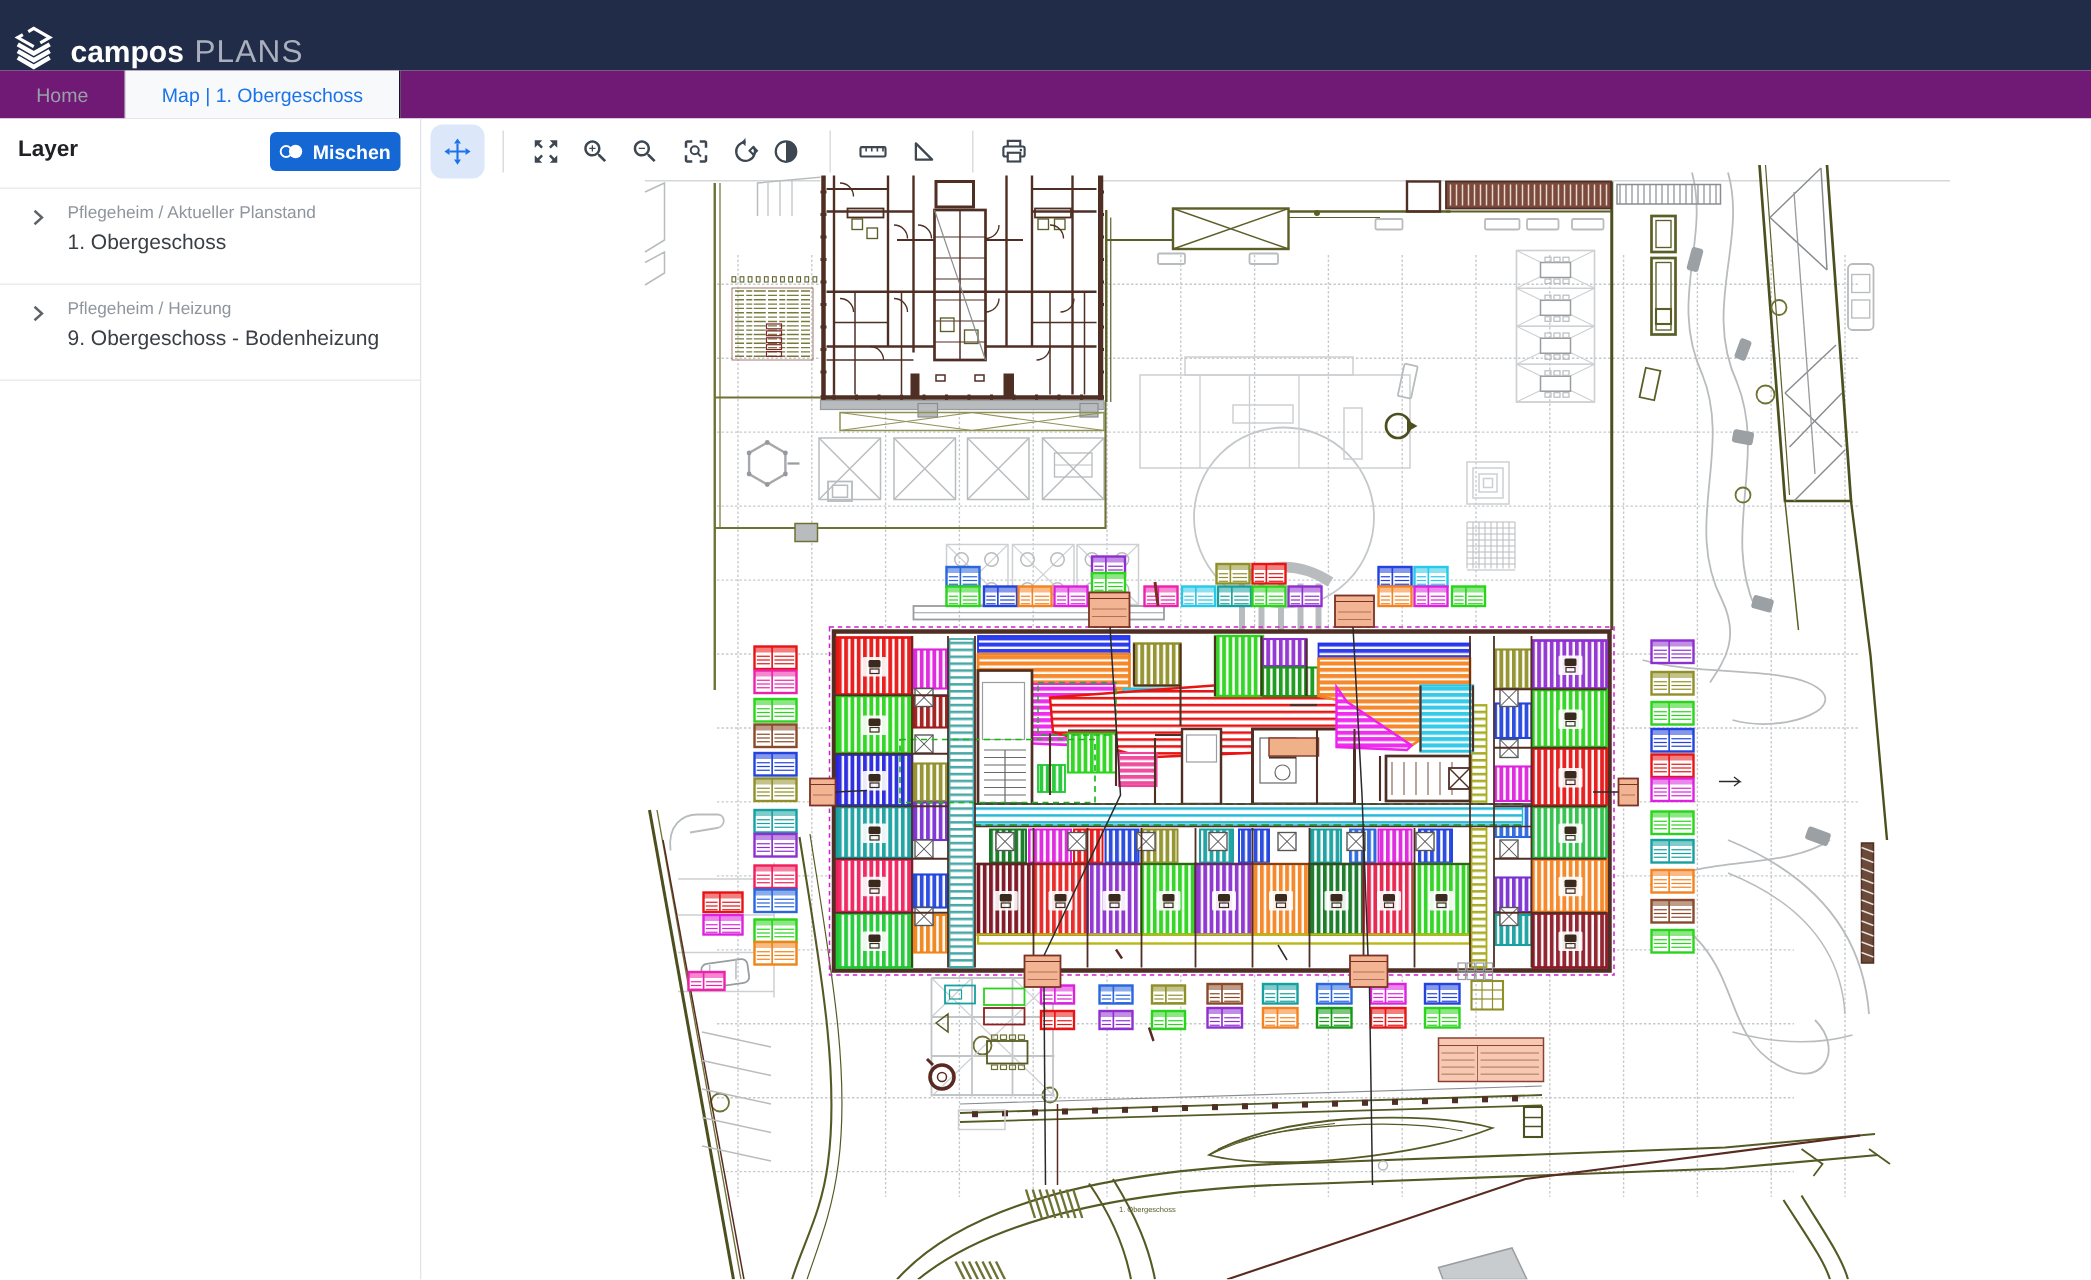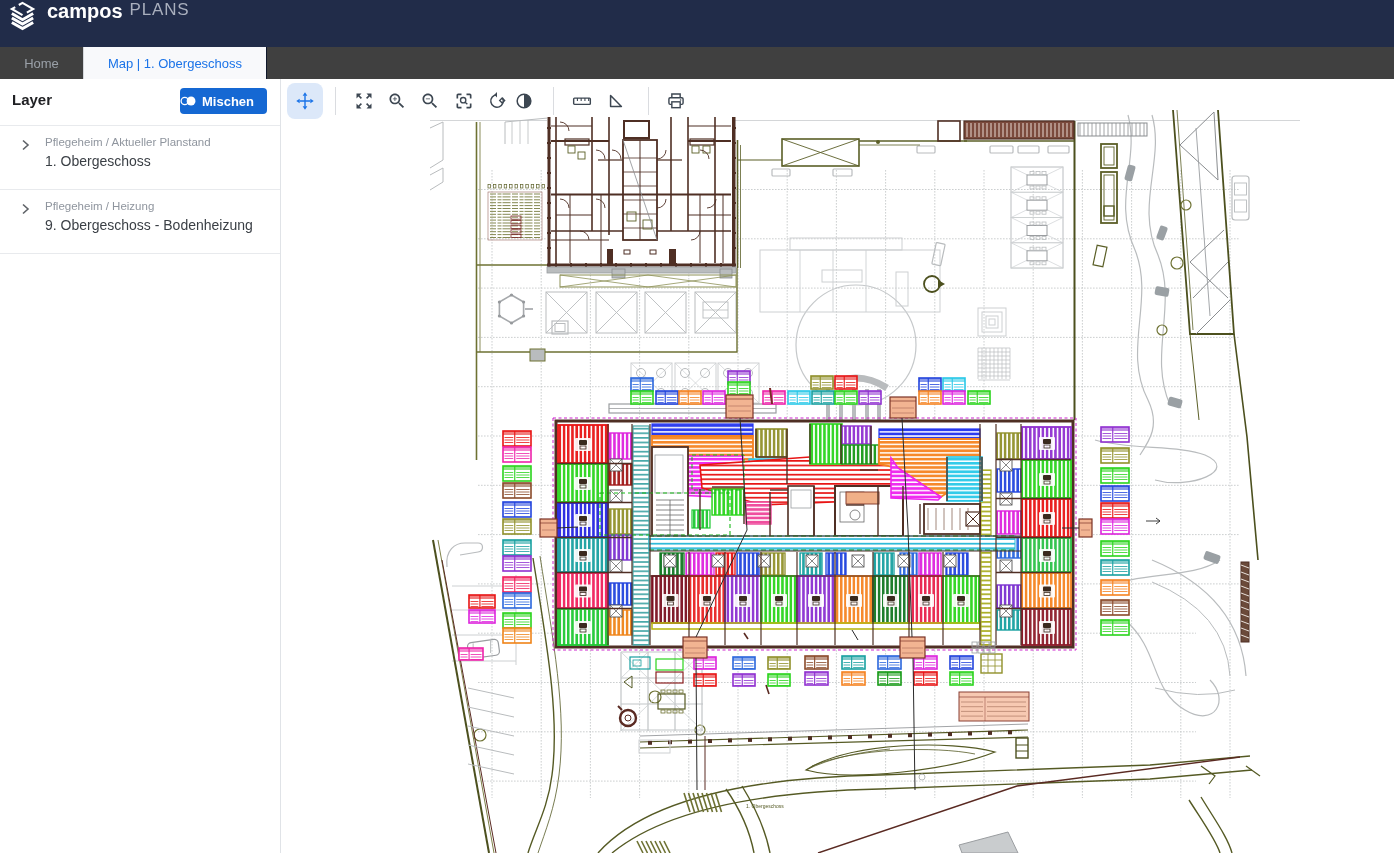--- a/index.html
+++ b/index.html
@@ -1,30 +1,30 @@
 <!DOCTYPE html>
 <html><head><meta charset="utf-8"><style>
 *{margin:0;padding:0;box-sizing:border-box}
 html,body{width:1394px;height:853px;overflow:hidden;background:#fff;
  font-family:"Liberation Sans",sans-serif}
-.topbar{height:47px;background:#212c49;display:flex;align-items:flex-start;padding-left:7px}
+.topbar{height:47px;background:#212c49;display:flex;align-items:flex-end;padding-left:7px}
 .topbar .word{color:#fff;font-size:20px;font-weight:bold;margin-left:9px}
-.topbar .plans{color:#a9afbd;font-size:17px;font-weight:400;margin-left:7px;letter-spacing:0.8px}
-.tabs{height:32px;background:#404040;display:flex;font-size:13px}
+.topbar .plans{color:#a9afbd;font-size:21px;font-weight:400;margin-left:7px;letter-spacing:0.8px}
+.tabs{height:32px;background:#701a75;display:flex;font-size:13px}
 .tab{display:flex;align-items:center;justify-content:center}
 .tab.home{width:84px;color:#9aa0a8;border-right:1px solid #d5d8dc}
 .tab.active{width:183px;color:#1a73e8;background:#f8f9fb;border-right:1px solid #0f172a}
 .main{position:relative;height:774px}
 .side{position:absolute;left:0;top:0;width:281px;height:774px;background:#fff;
  border-right:1px solid #e0e3e7}
 .lhead{position:relative;height:47px;border-bottom:1px solid #e8eaed}
 .lhead .t{position:absolute;left:12px;top:12px;font-size:15px;font-weight:bold;color:#202124}
 .btn{position:absolute;left:180px;top:9px;width:87px;height:26px;background:#1568d3;
  border-radius:4px;color:#fff;font-size:13px;font-weight:bold;display:flex;
- align-items:center;gap:5px}
+ align-items:center;justify-content:center;gap:5px}
 .grp{position:relative;border-bottom:1px solid #e8eaed;padding:10px 0 20px 45px}
 .grp .chev{position:absolute;left:21px;top:13px}
 .grp .cat{font-size:11.5px;color:#8f959e;margin-bottom:5px}
 .grp .nm{font-size:14px;color:#3a3f45}
 .mapwrap{position:absolute;left:281px;top:0;width:1113px;height:774px;background:#fff}
 .toolbar{position:absolute;left:0;top:0;height:43px;width:100%;z-index:5}
 .ti{position:absolute;top:4px;width:34px;height:36px;display:flex;align-items:center;
  justify-content:center;color:#3d4752}
 .ti.pan{width:36px;background:#dce8f9;border-radius:8px;color:#1a73e8}
 .sep{position:absolute;top:8px;width:1px;height:28px;background:#dadce0}

